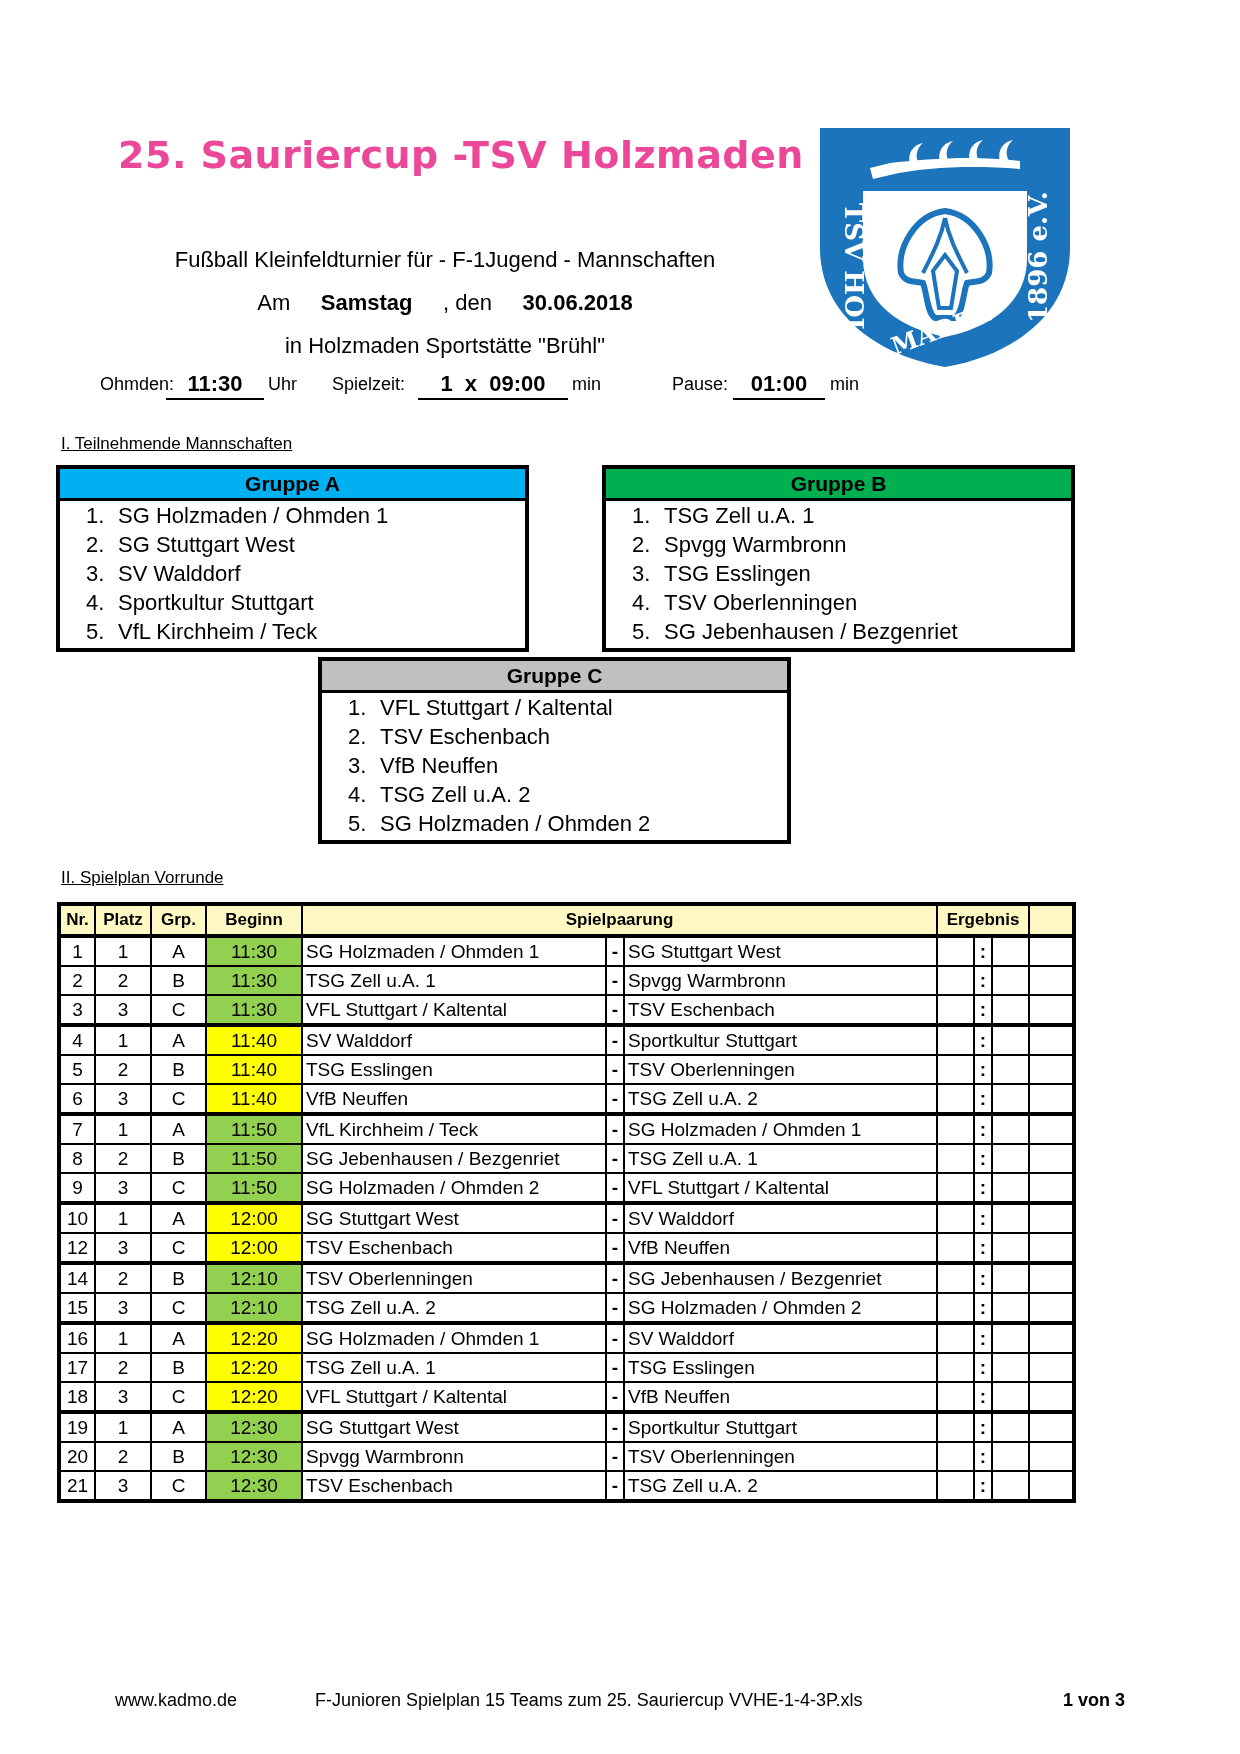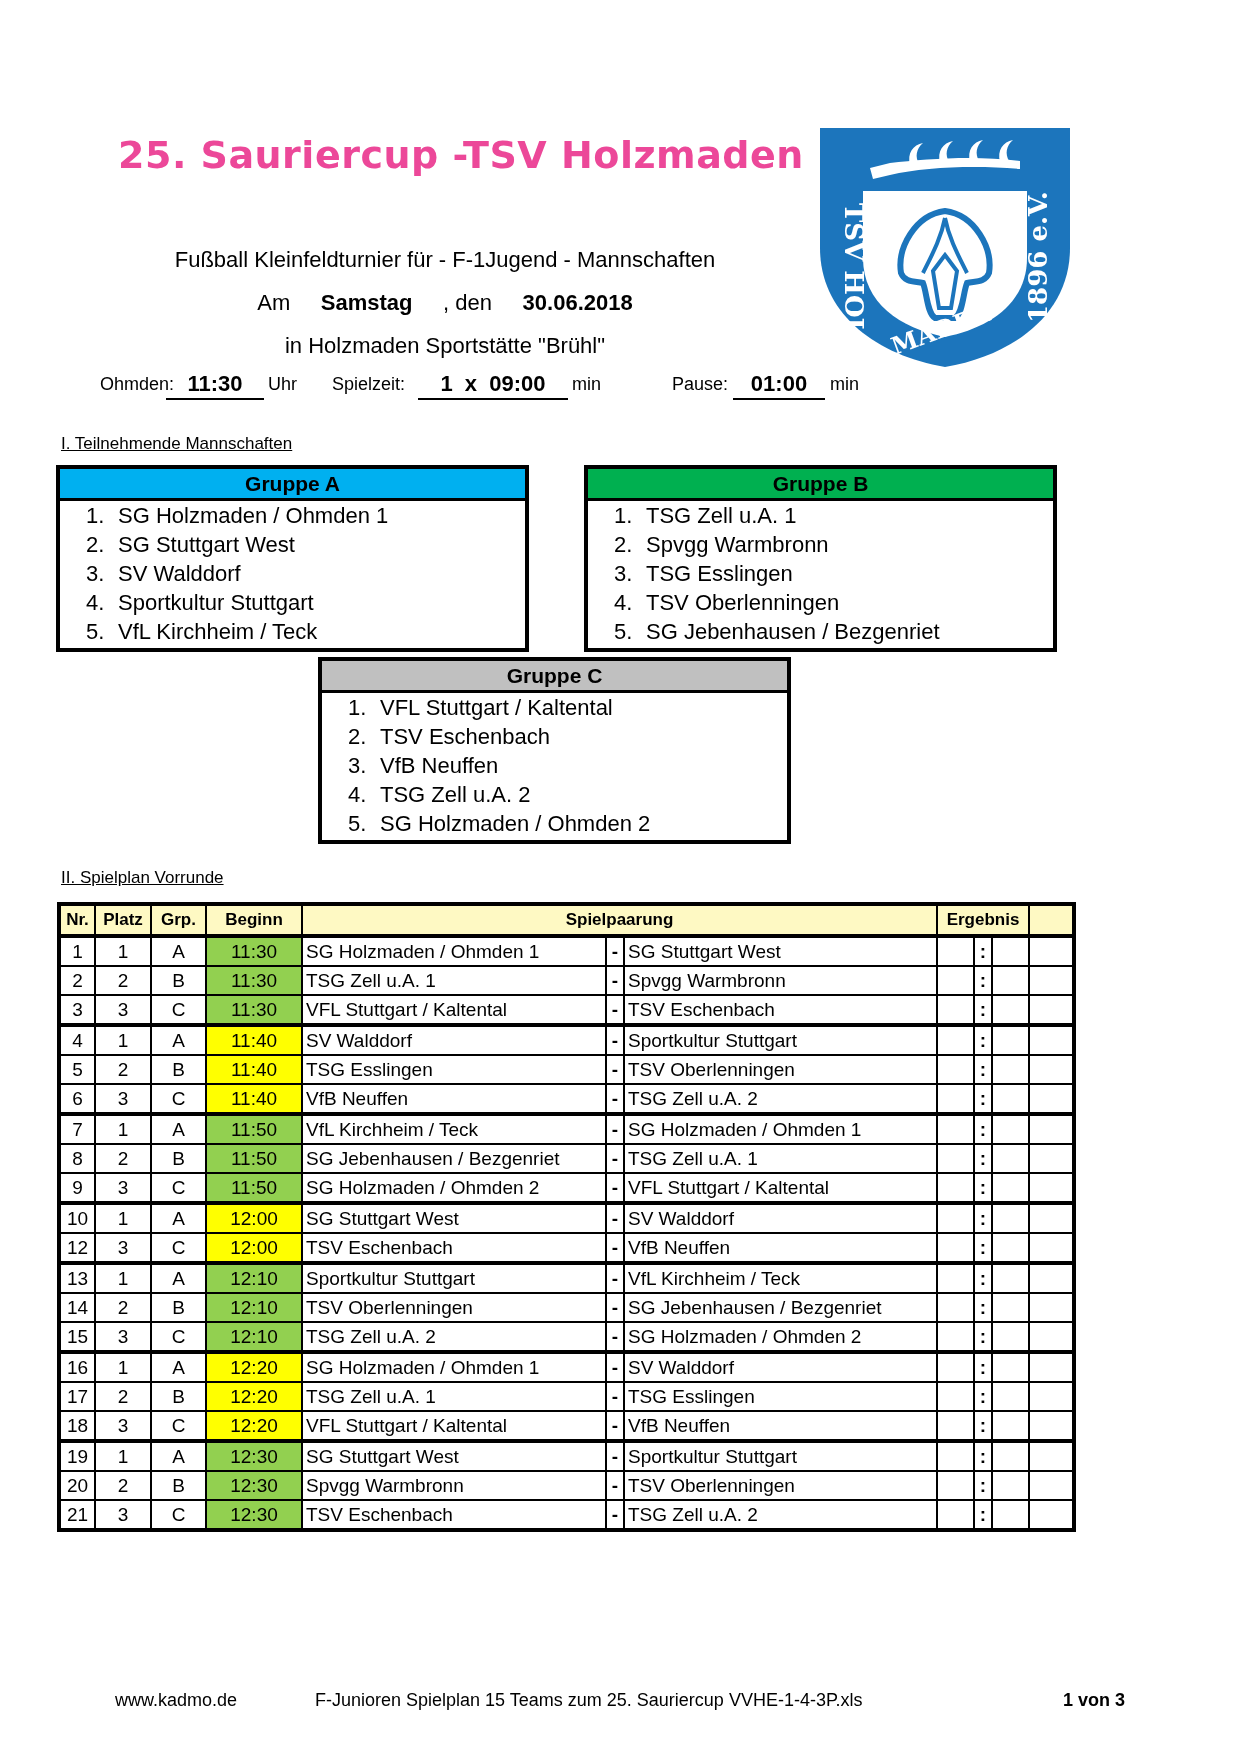--- a/index.html
+++ b/index.html
@@ -98,21 +98,21 @@
   <div class="ghead" style="background:#00b0f0;">Gruppe A</div>
   <ol>
     <li><span class="num">1.</span><span>SG Holzmaden / Ohmden 1</span></li>
     <li><span class="num">2.</span><span>SG Stuttgart West</span></li>
     <li><span class="num">3.</span><span>SV Walddorf</span></li>
     <li><span class="num">4.</span><span>Sportkultur Stuttgart</span></li>
     <li><span class="num">5.</span><span>VfL Kirchheim / Teck</span></li>
   </ol>
 </div>
 
-<div class="group" style="left:584px; top:465px; width:473px; height:187px;">
+<div class="group" style="left:602px; top:465px; width:473px; height:187px;">
   <div class="ghead" style="background:#00b050;">Gruppe B</div>
   <ol>
     <li><span class="num">1.</span><span>TSG Zell u.A. 1</span></li>
     <li><span class="num">2.</span><span>Spvgg Warmbronn</span></li>
     <li><span class="num">3.</span><span>TSG Esslingen</span></li>
     <li><span class="num">4.</span><span>TSV Oberlenningen</span></li>
     <li><span class="num">5.</span><span>SG Jebenhausen / Bezgenriet</span></li>
   </ol>
 </div>
 
@@ -292,33 +292,20 @@
         <td class="c beginn" style="background: rgb(255, 255, 0);">12:00</td>
         <td class="team">TSV Eschenbach</td>
         <td class="dash">-</td>
         <td class="team">VfB Neuffen</td>
         <td class="c"></td>
         <td class="colon">:</td>
         <td class="c"></td>
         <td class="c"></td>
       </tr>
       <tr>
-        <td class="c">13</td>
-        <td class="c">1</td>
-        <td class="c">A</td>
-        <td class="c beginn" style="background: rgb(146, 208, 80);">12:10</td>
-        <td class="team">Sportkultur Stuttgart</td>
-        <td class="dash">-</td>
-        <td class="team">VfL Kirchheim / Teck</td>
-        <td class="c"></td>
-        <td class="colon">:</td>
-        <td class="c"></td>
-        <td class="c"></td>
-      </tr>
-      <tr>
         <td class="c">14</td>
         <td class="c">2</td>
         <td class="c">B</td>
         <td class="c beginn" style="background: rgb(146, 208, 80);">12:10</td>
         <td class="team">TSV Oberlenningen</td>
         <td class="dash">-</td>
         <td class="team">SG Jebenhausen / Bezgenriet</td>
         <td class="c"></td>
         <td class="colon">:</td>
         <td class="c"></td>

